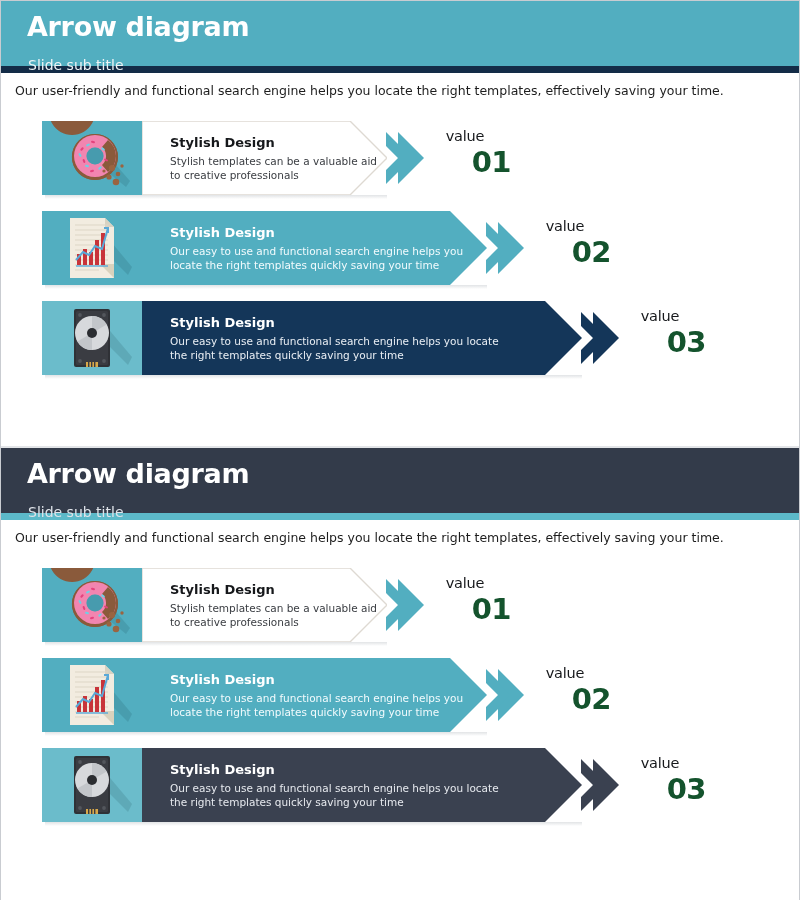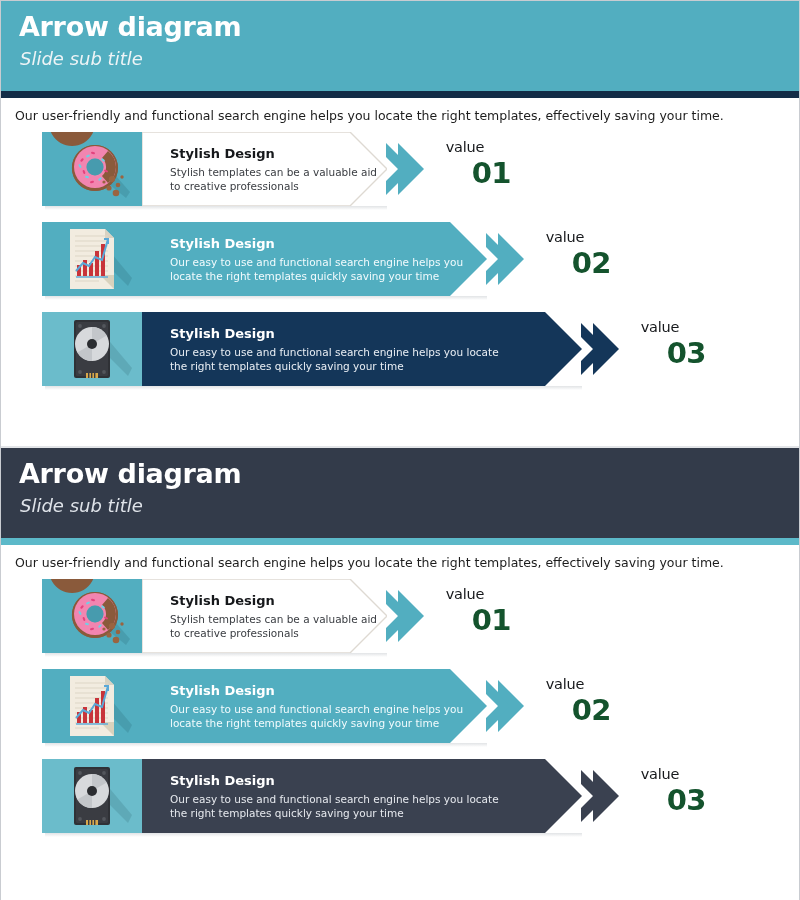--- a/index.html
+++ b/index.html
@@ -31,43 +31,42 @@
   .slide-1 { height: 445px; }
   .slide-2 { height: 452px; }
   .slide-gap {
     height: 2px;
     background: #e3e5e8;
   }
 
   
   .slide-header {
     position: relative;
-    height: 90px;
-    padding: 10px 0 0 18px;
+    height: 65px;
+    padding: 10px 0 0 26px;
     box-sizing: border-box;
   }
   .theme-teal .slide-header { background: #52aec0; }
   .theme-dark .slide-header { background: #333b4a; }
 
   .slide-title {
     font-size: 27px;
     font-weight: bold;
     color: #ffffff;
     letter-spacing: -0.3px;
     line-height: 32px;
     margin: 0;
     white-space: nowrap;
   }
   .slide-subtitle {
-    font-size: 18px;
+    font-size: 14px;
     color: #eef4f6;
     line-height: 19px;
-    margin: 6px 0 0 1px;
+    margin: 13px 0 0 1px;
     white-space: nowrap;
-    font-style: italic;
   }
   .theme-dark .slide-subtitle { color: #dfe3e9; }
 
   .header-rule {
     height: 7px;
     width: 100%;
   }
   .theme-teal .header-rule { background: #132c47; }
   .theme-dark .header-rule { background: #5cb9c9; }
 
@@ -75,21 +74,21 @@
     font-size: 12.5px;
     color: #1d1d1d;
     padding: 9px 0 0 14px;
     line-height: 17px;
     white-space: nowrap;
   }
 
   
   .rows {
     position: relative;
-    margin-top: 8px;
+    margin-top: 22px;
   }
   .row {
     position: relative;
     height: 74px;
     margin-bottom: 16px;
   }
   .row:last-child { margin-bottom: 0; }
 
   
   .icon-tile {

